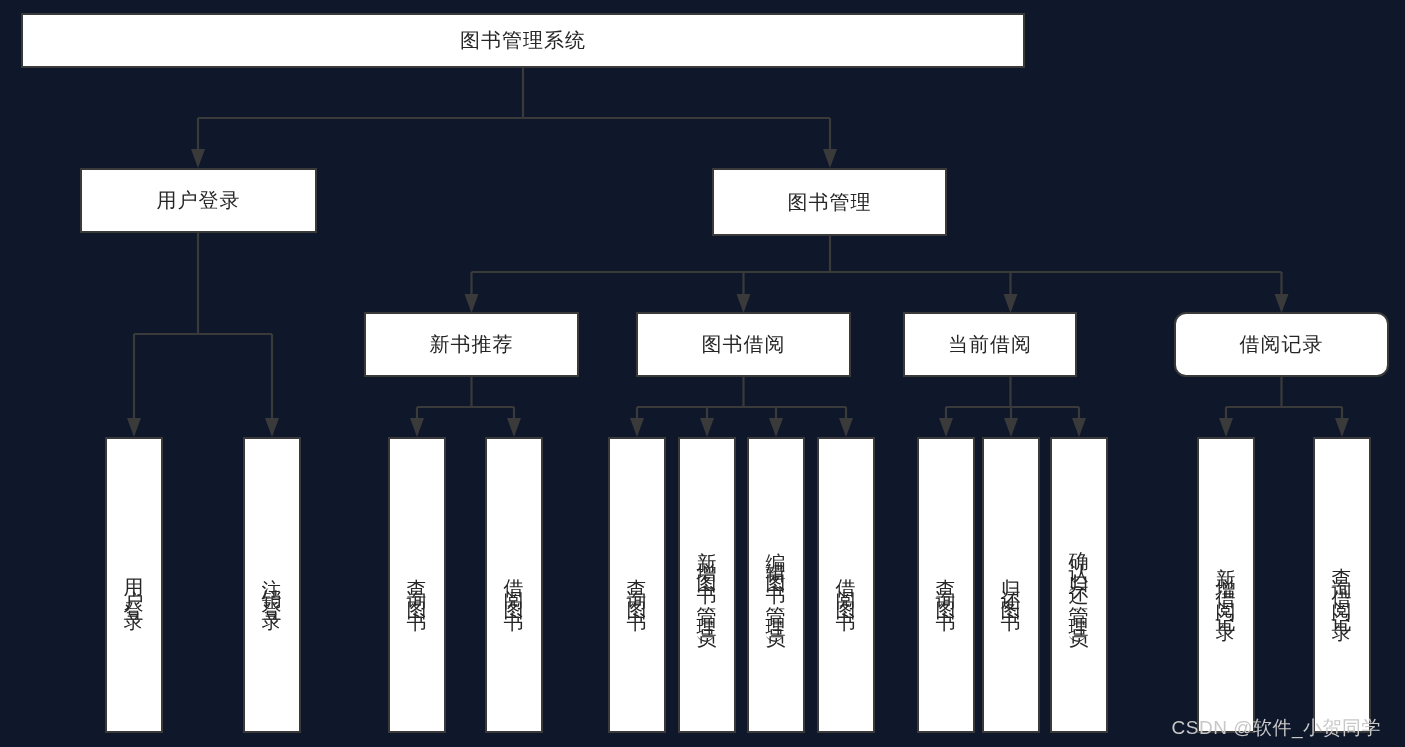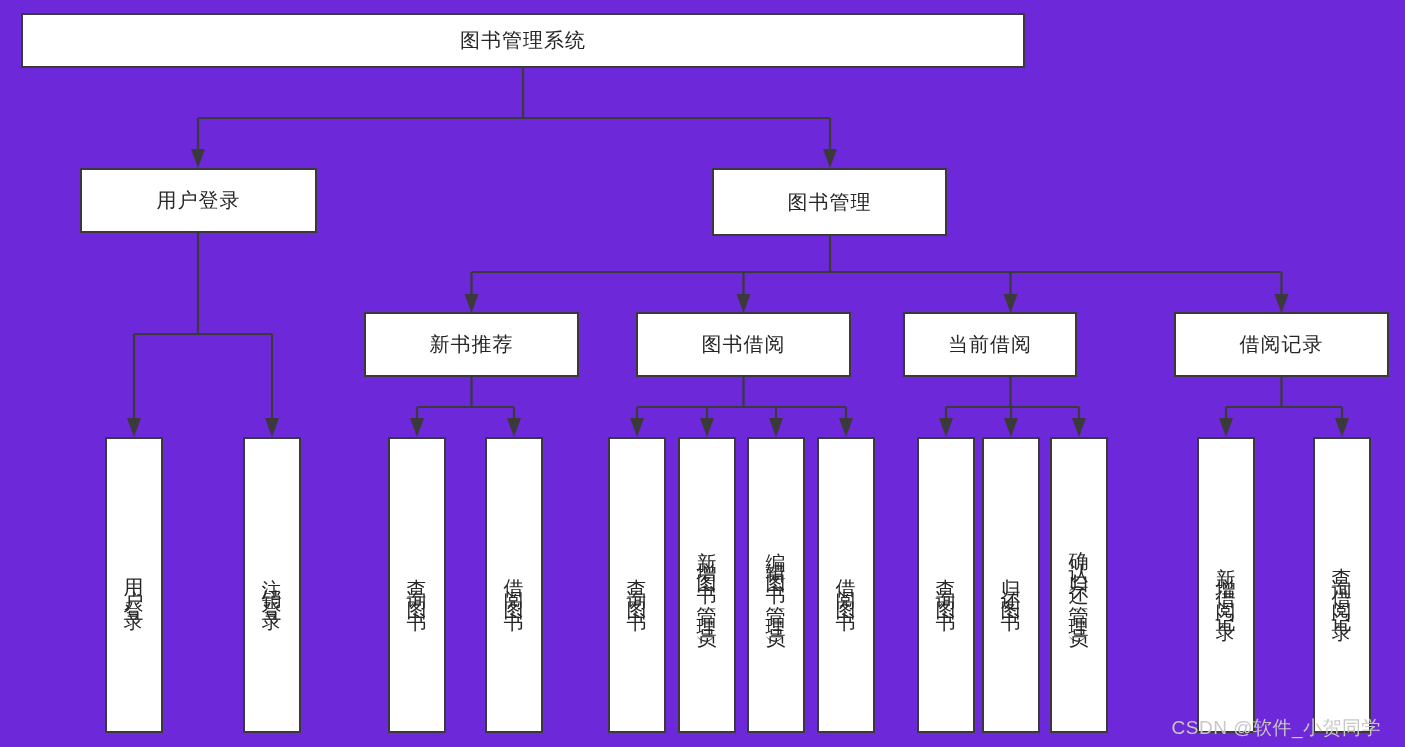--- a/index.html
+++ b/index.html
@@ -5,21 +5,21 @@
   html, body {
     margin: 0;
     padding: 0;
     background: #ffffff;
     font-family: "Liberation Sans", sans-serif;
   }
   .canvas {
     position: relative;
     width: 1405px;
     height: 747px;
-    background: #6d28d9;
+    background: #0f172a;
     overflow: hidden;
   }
   .connectors {
     position: absolute;
     left: 0;
     top: 0;
     pointer-events: none;
   }
   .box {
     position: absolute;
@@ -118,21 +118,21 @@
 
   <div class="box" style="left:364px; top:312px; width:215px; height:65px;">
     <span>新书推荐</span>
   </div>
   <div class="box" style="left:636px; top:312px; width:215px; height:65px;">
     <span>图书借阅</span>
   </div>
   <div class="box" style="left:903px; top:312px; width:174px; height:65px;">
     <span>当前借阅</span>
   </div>
-  <div class="box" style="left:1174px; top:312px; width:215px; height:65px;">
+  <div class="box" style="left:1174px; top:312px; width:215px; height:65px;border-radius:12px;">
     <span>借阅记录</span>
   </div>
 
   <div class="vbox" style="left:105px; top:437px; width:58px; height:296px;">
     <span class="vtext">用户登录</span>
   </div>
   <div class="vbox" style="left:243px; top:437px; width:58px; height:296px;">
     <span class="vtext">注销登录</span>
   </div>
 

